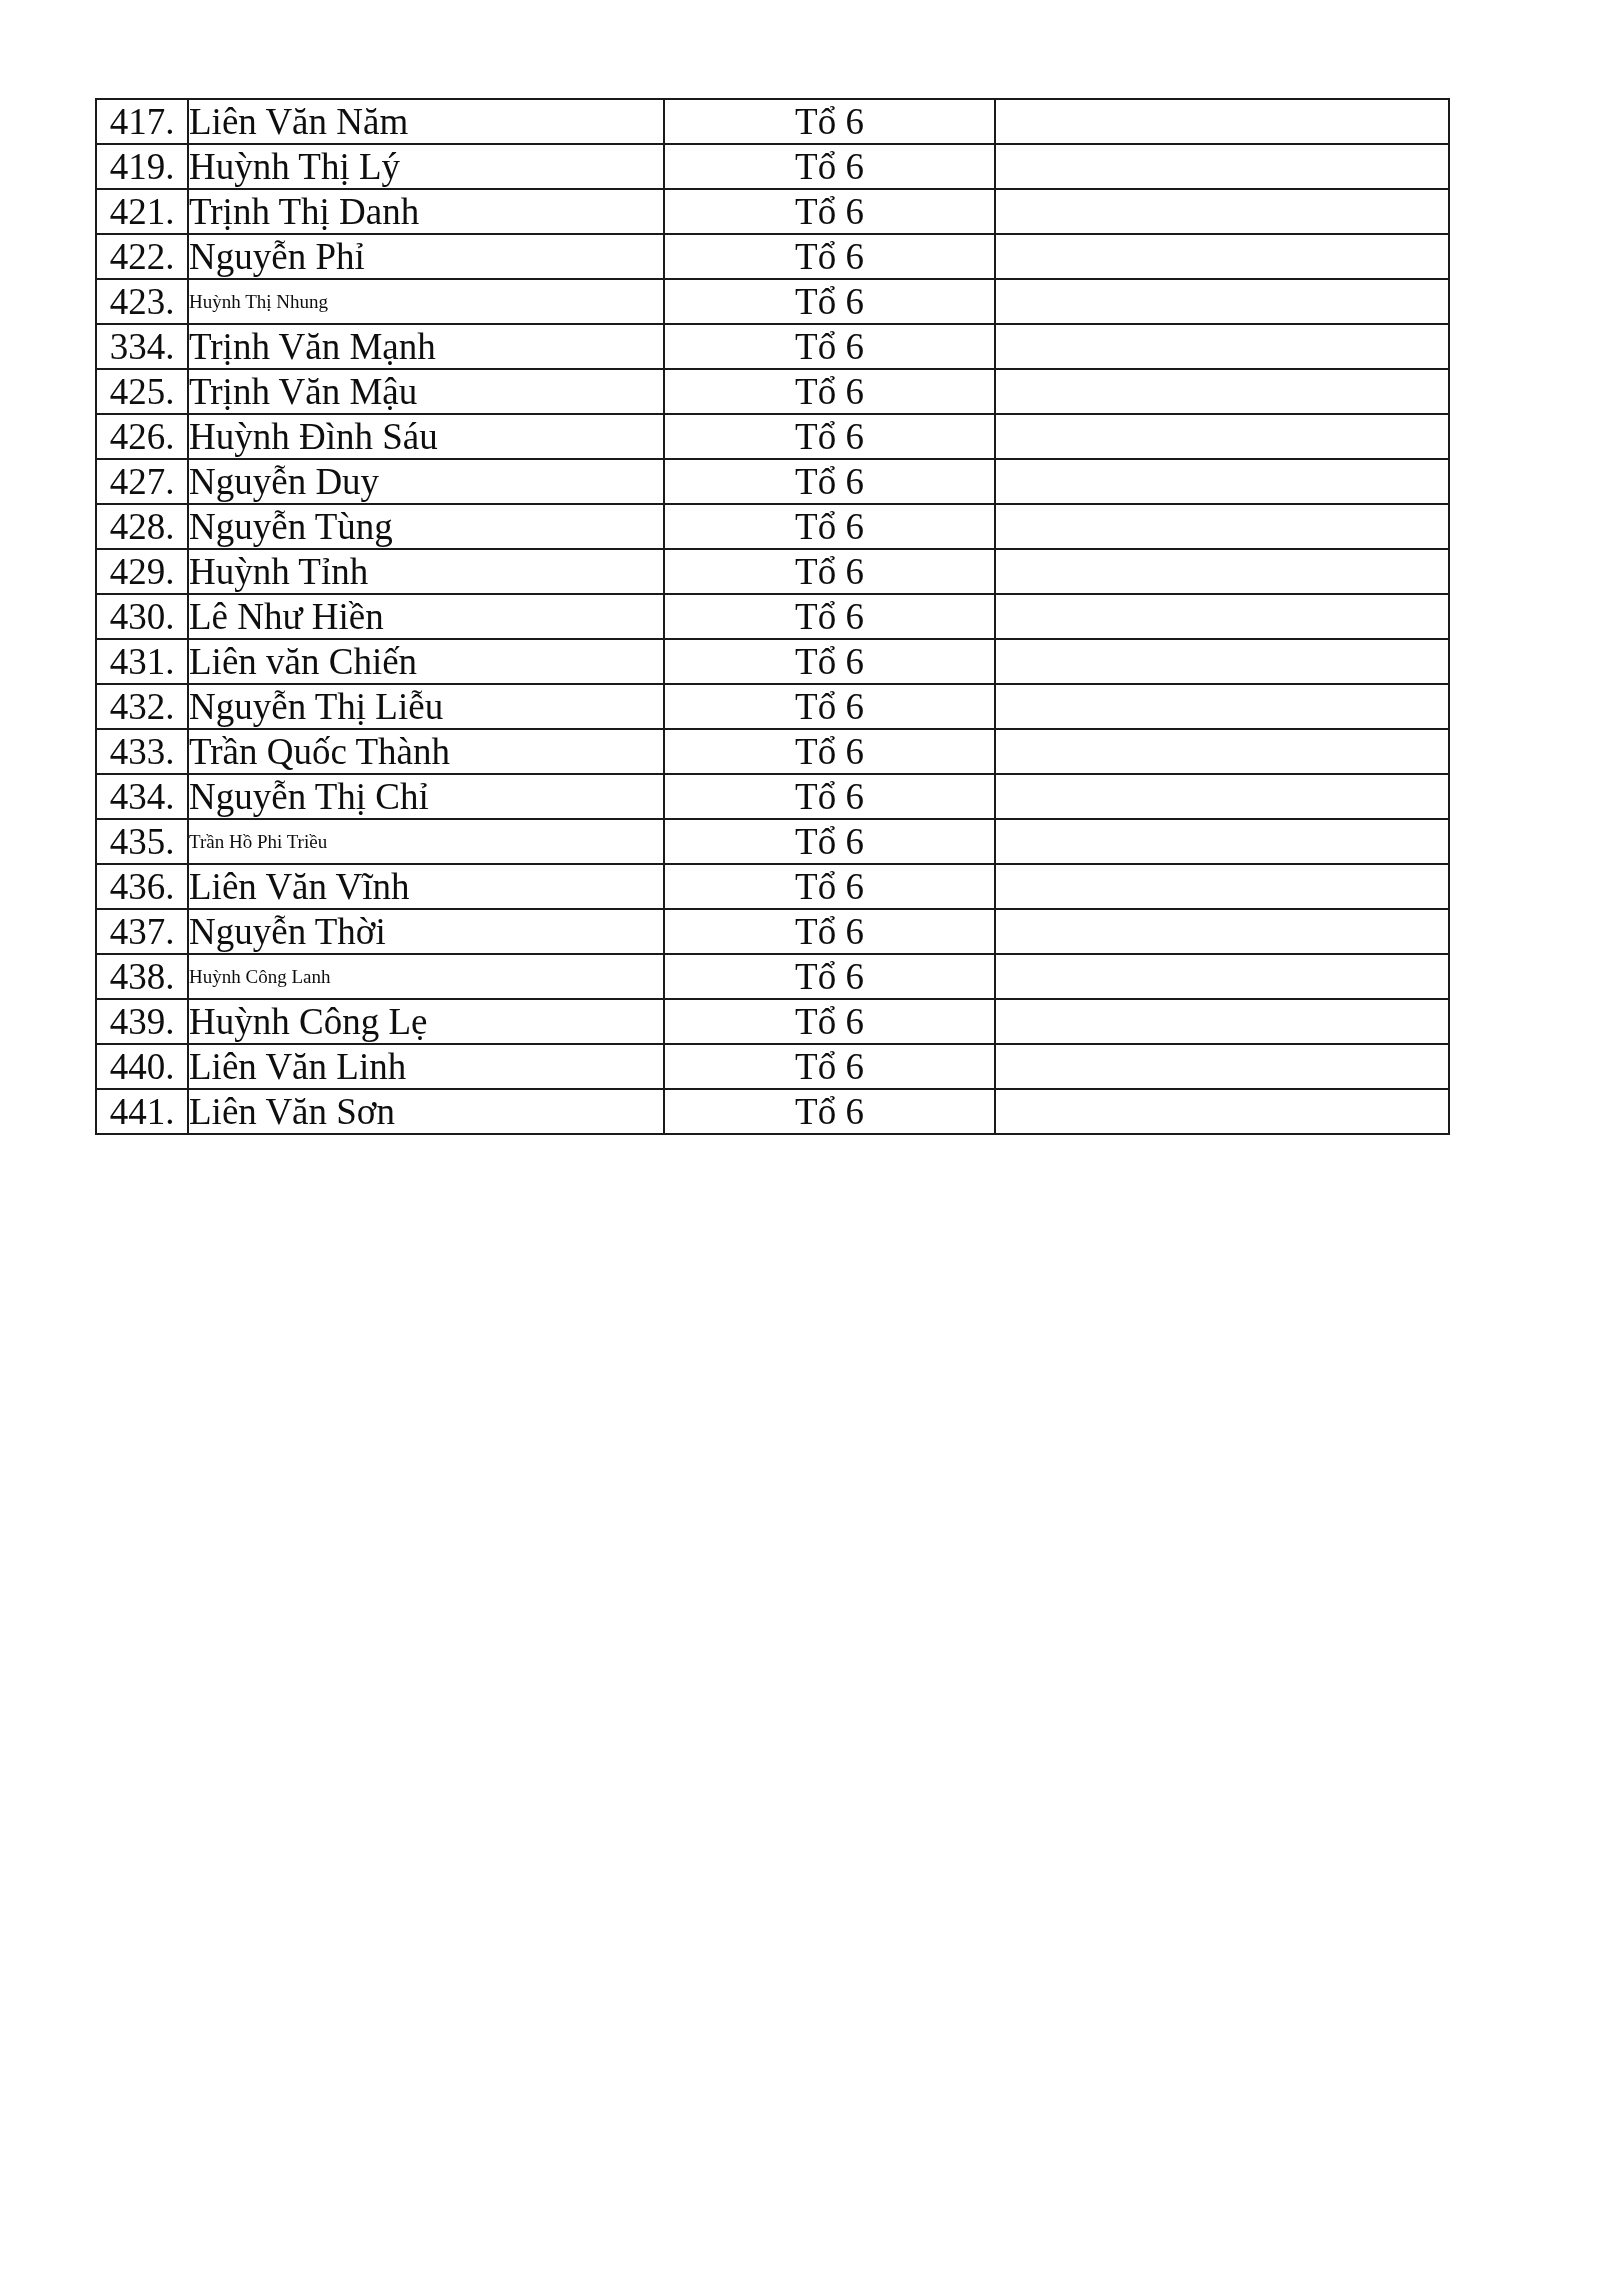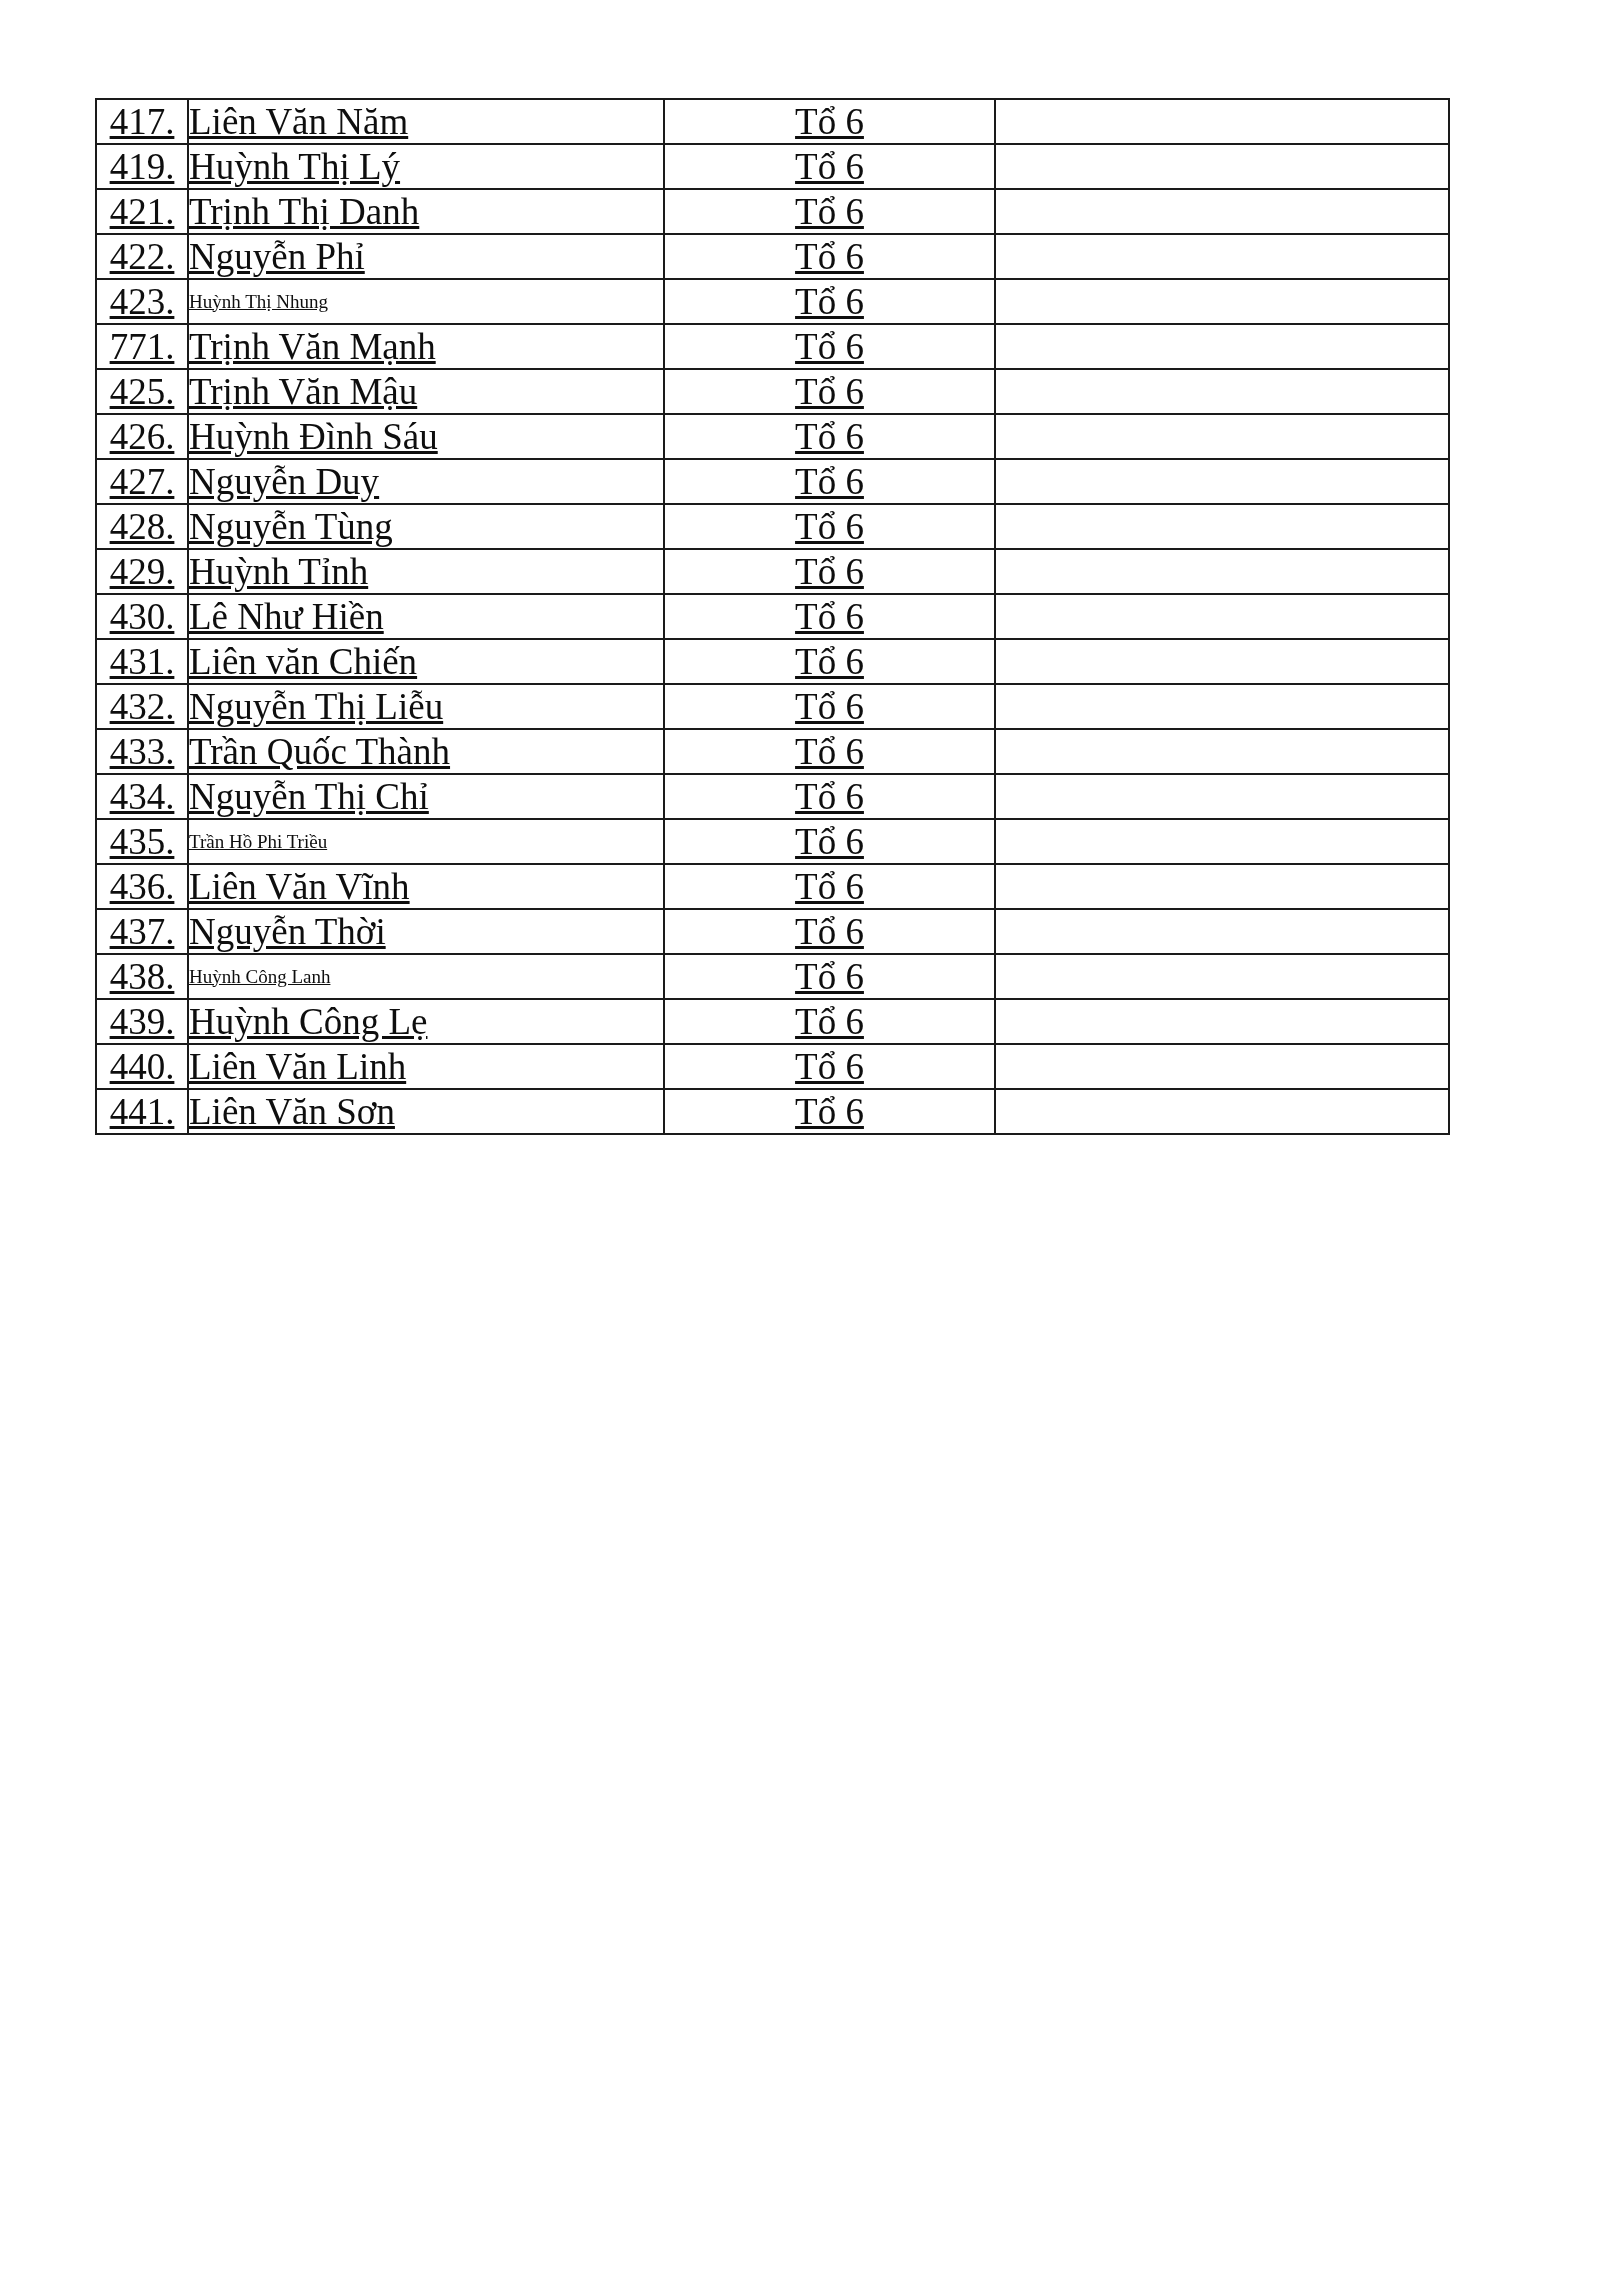--- a/index.html
+++ b/index.html
@@ -25,21 +25,20 @@
     position: absolute;
     left: 95px;
     top: 98px;
     width: 1353px;
     border-collapse: collapse;
     table-layout: fixed;
     border: 2.6px solid #1a1a1a;
   }
   table.roster tr {
     height: 45px;
-    text-decoration: underline;
   }
   table.roster td {
     border: 2px solid #1a1a1a;
     border-top-width: 2.6px;
     border-bottom-width: 2.6px;
     padding: 0;
     vertical-align: middle;
     overflow: visible;
     white-space: nowrap;
   }
@@ -98,21 +97,21 @@
           <td class="c-group">Tổ 6</td>
           <td class="c-note"></td>
         </tr>
         <tr>
           <td class="c-no">423.</td>
           <td class="c-name small">Huỳnh Thị Nhung</td>
           <td class="c-group">Tổ 6</td>
           <td class="c-note"></td>
         </tr>
         <tr>
-          <td class="c-no">771.</td>
+          <td class="c-no">334.</td>
           <td class="c-name">Trịnh Văn Mạnh</td>
           <td class="c-group">Tổ 6</td>
           <td class="c-note"></td>
         </tr>
         <tr>
           <td class="c-no">425.</td>
           <td class="c-name">Trịnh Văn Mậu</td>
           <td class="c-group">Tổ 6</td>
           <td class="c-note"></td>
         </tr>

